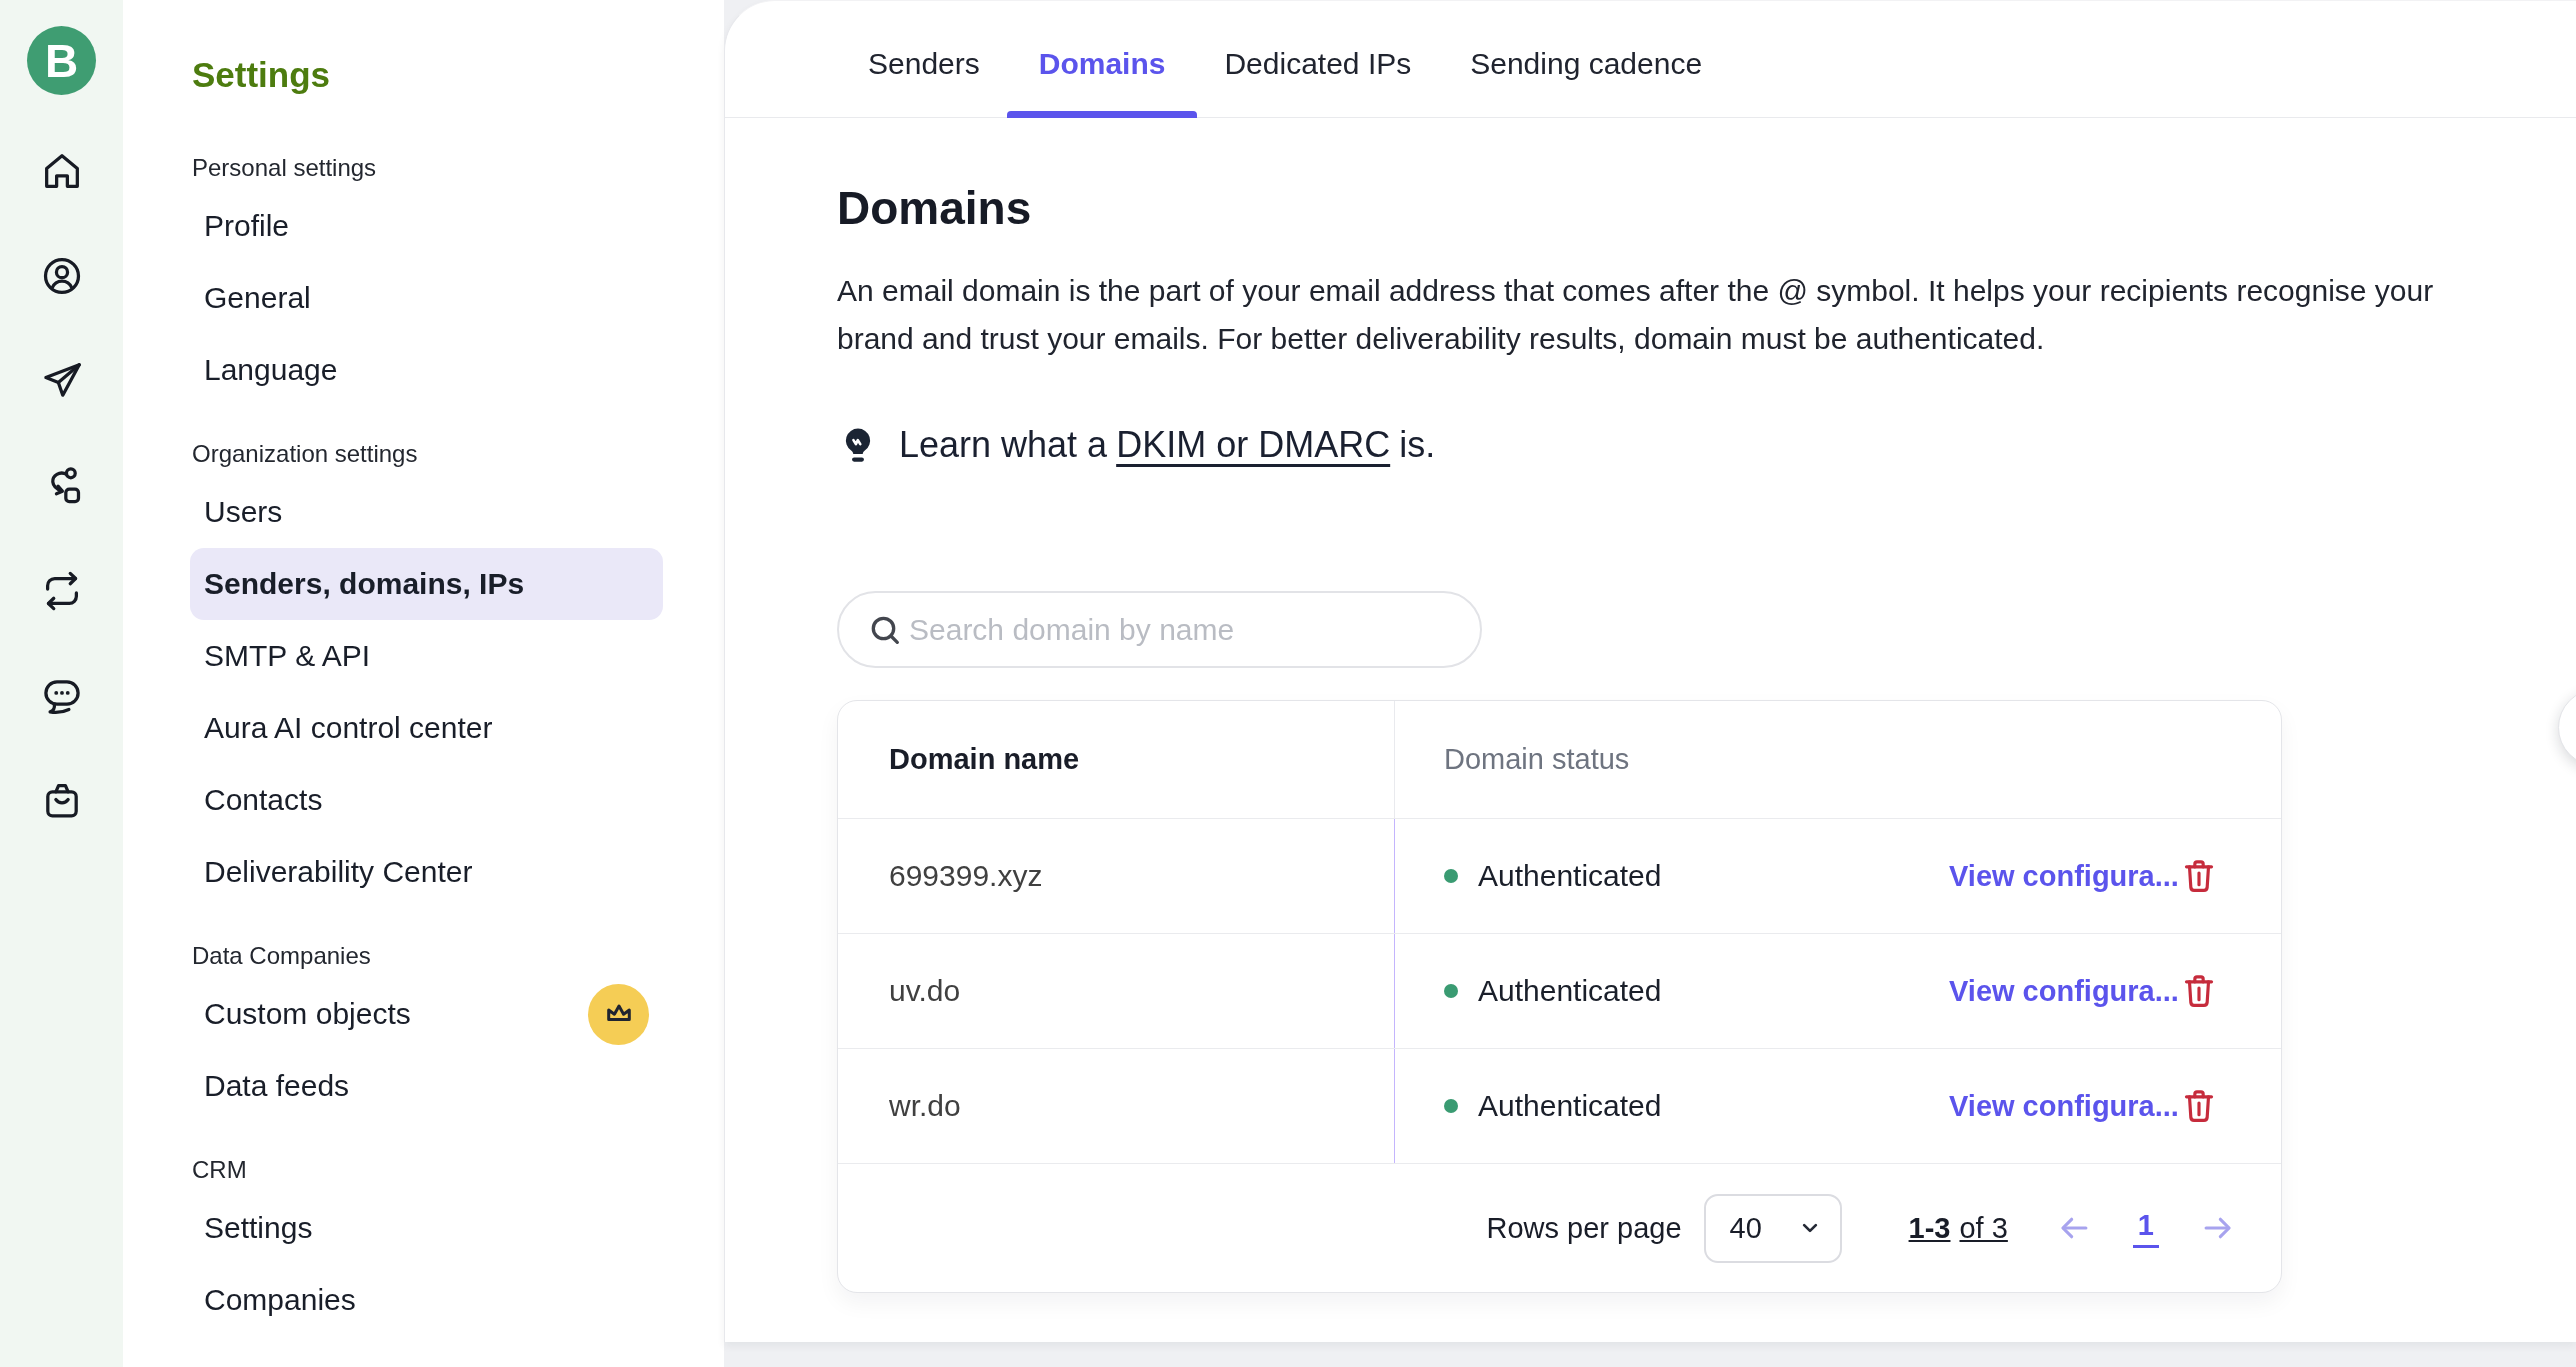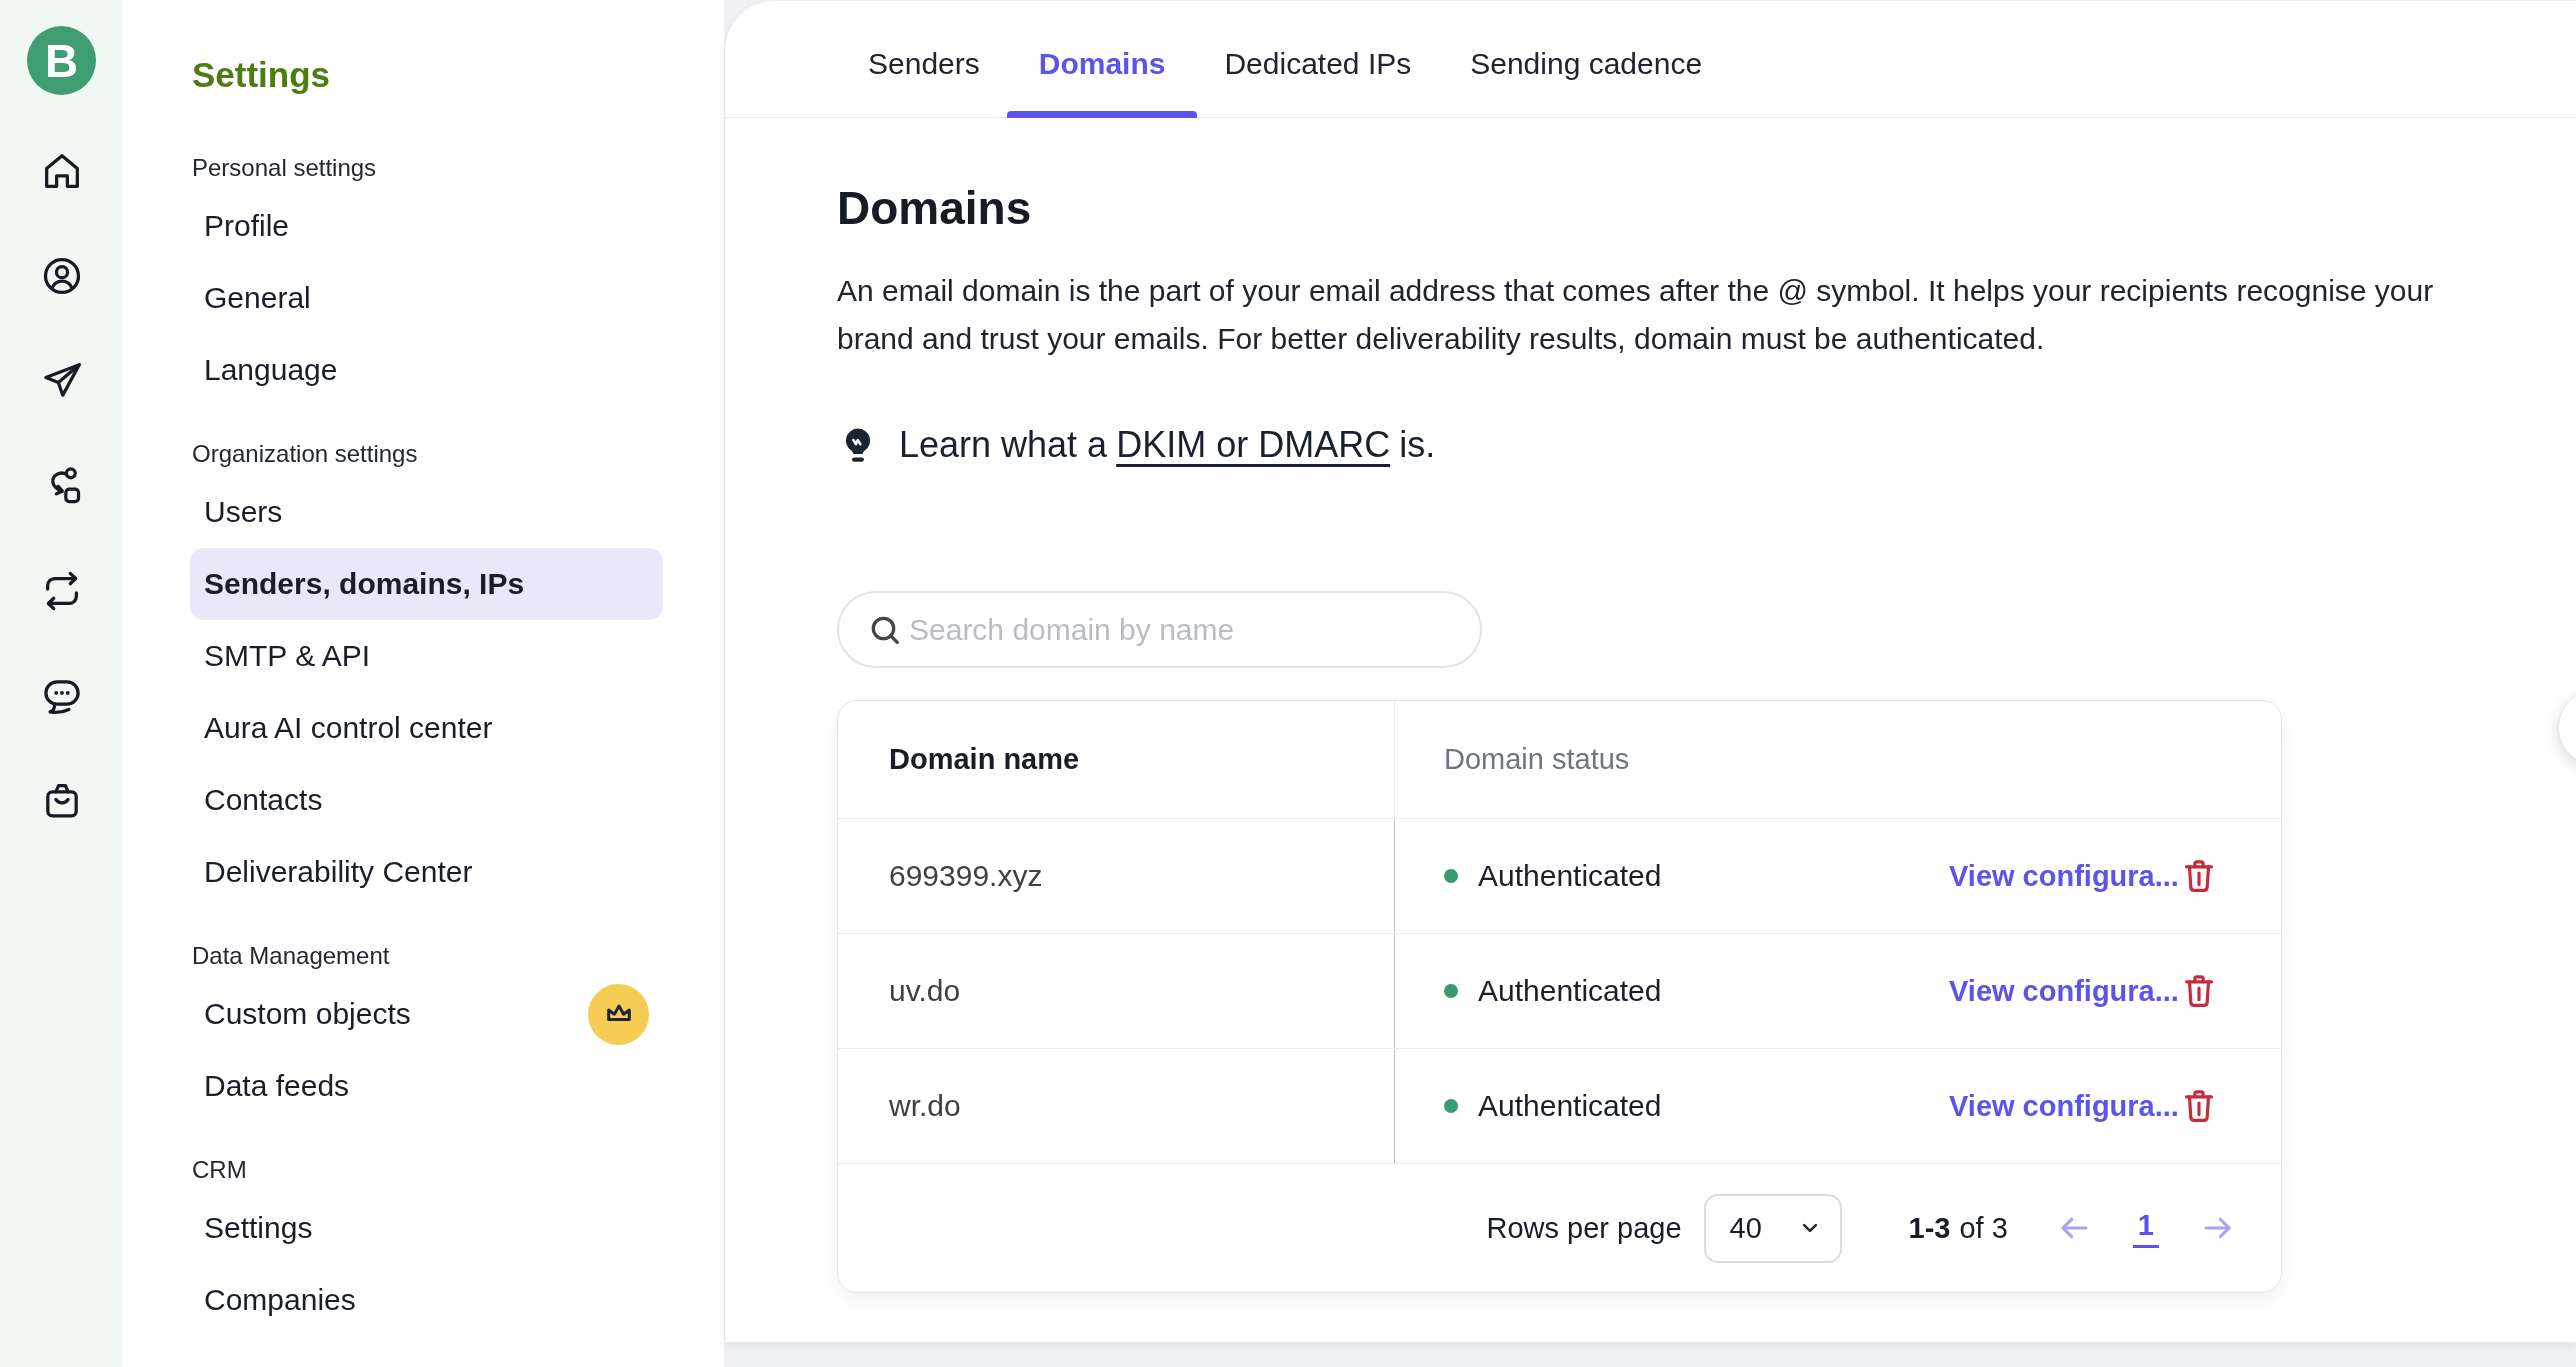--- a/index.html
+++ b/index.html
@@ -63,21 +63,21 @@
   .cfg{flex:1;font-size:29px;font-weight:700;color:#5b54ec;cursor:pointer;text-decoration:none;white-space:nowrap;}
   .trash{width:40px;height:44px;background:none;border:0;padding:0;cursor:pointer;flex-shrink:0;}
   .trash svg{width:40px;height:44px;stroke:#c62b3c;fill:none;stroke-width:1.9;stroke-linecap:round;stroke-linejoin:round;}
   .tfoot{display:flex;align-items:center;height:128px;border-top:1px solid #eaebee;justify-content:flex-end;
          padding-right:44px;font-size:29px;color:#191d28;}
   .rpp{margin-right:22px;}
   .select{width:138px;height:69px;border:2px solid #dbdce1;border-radius:14px;background:#fff;display:flex;
           align-items:center;justify-content:space-between;padding:0 16px 0 24px;font-size:29px;color:#191d28;
           box-sizing:border-box;cursor:pointer;font-family:inherit;}
   .select svg{width:28px;height:28px;stroke:#252a36;fill:none;stroke-width:2.3;stroke-linecap:round;stroke-linejoin:round;}
-  .range{display:flex;margin-left:67px;}
+  .range{display:flex;margin-left:67px;text-decoration:underline;}
   .range b{font-weight:700;}
   .range span{margin-left:9px;}
   .pager{display:flex;align-items:center;margin-left:47px;gap:40px;}
   .arrow-btn{width:38px;height:38px;background:none;border:0;padding:0;cursor:pointer;}
   .arrow-btn svg{width:38px;height:38px;stroke:#a7a3ee;fill:none;stroke-width:2;stroke-linecap:round;stroke-linejoin:round;}
   .pagenum{font-size:29px;font-weight:700;color:#5b54ec;border-bottom:3px solid #5b54ec;padding:0 5px 3px;
            cursor:pointer;text-decoration:none;}
   .edge-toggle{position:absolute;right:-59px;top:689px;width:77px;height:77px;border-radius:50%;background:#fff;
                border:1px solid #e3e4e8;box-shadow:0 4px 14px rgba(20,22,35,.16);cursor:pointer;}
 </style>
@@ -167,21 +167,21 @@
   <div class="sb-item">
       <span>Aura AI control center</span>
     </div>
   <div class="sb-item">
       <span>Contacts</span>
     </div>
   <div class="sb-item">
       <span>Deliverability Center</span>
     </div>
 
-  <div class="sb-label">Data Management</div>
+  <div class="sb-label">Data Companies</div>
   <div class="sb-item">
     <span>Custom objects</span>
     <span class="badge">
       <svg viewBox="0 0 24 24">
           <path d="M5.5 15.5v-6l3.6 2.6L12 7l2.9 5.1 3.6-2.6v6z"></path>
         </svg>
     </span>
   </div>
   <div class="sb-item">
       <span>Data feeds</span>

